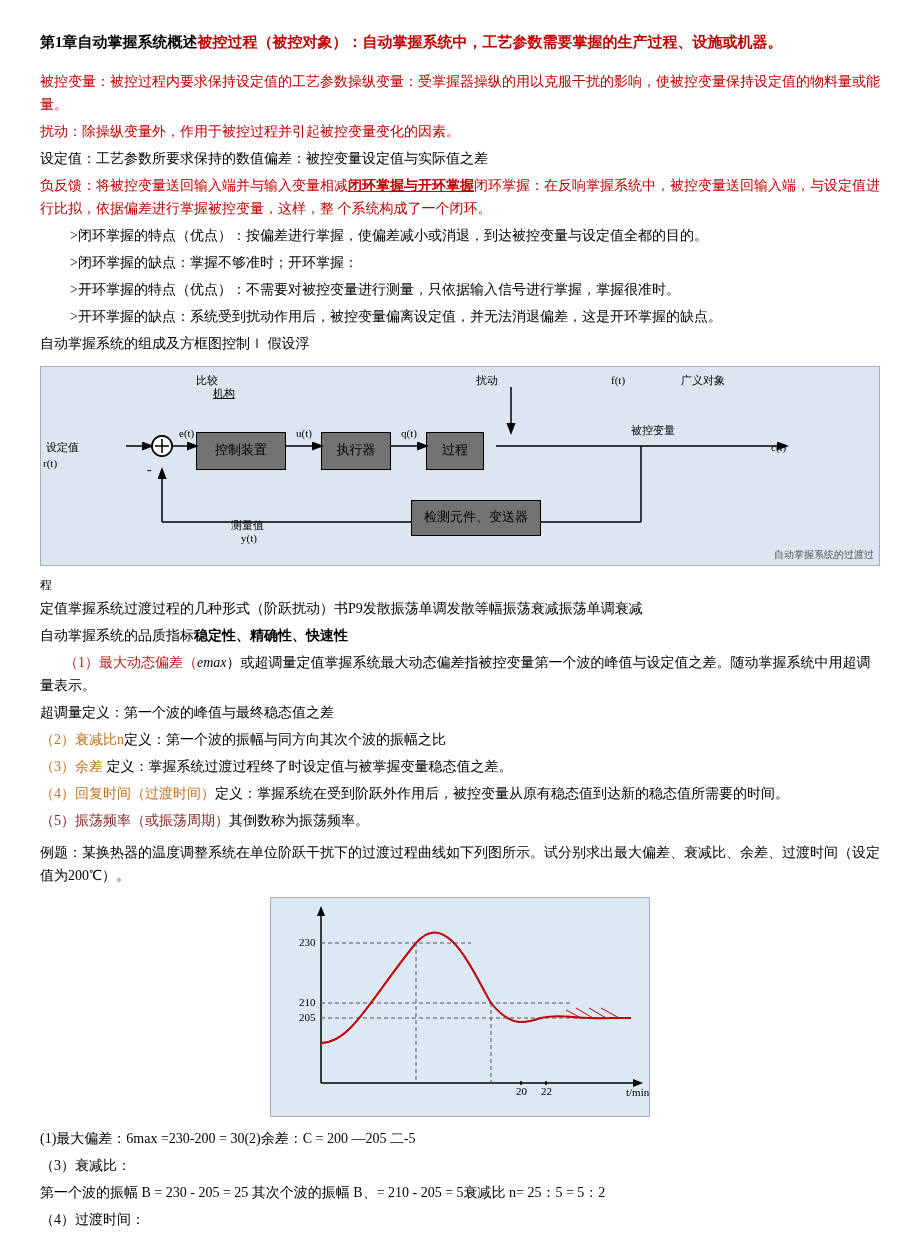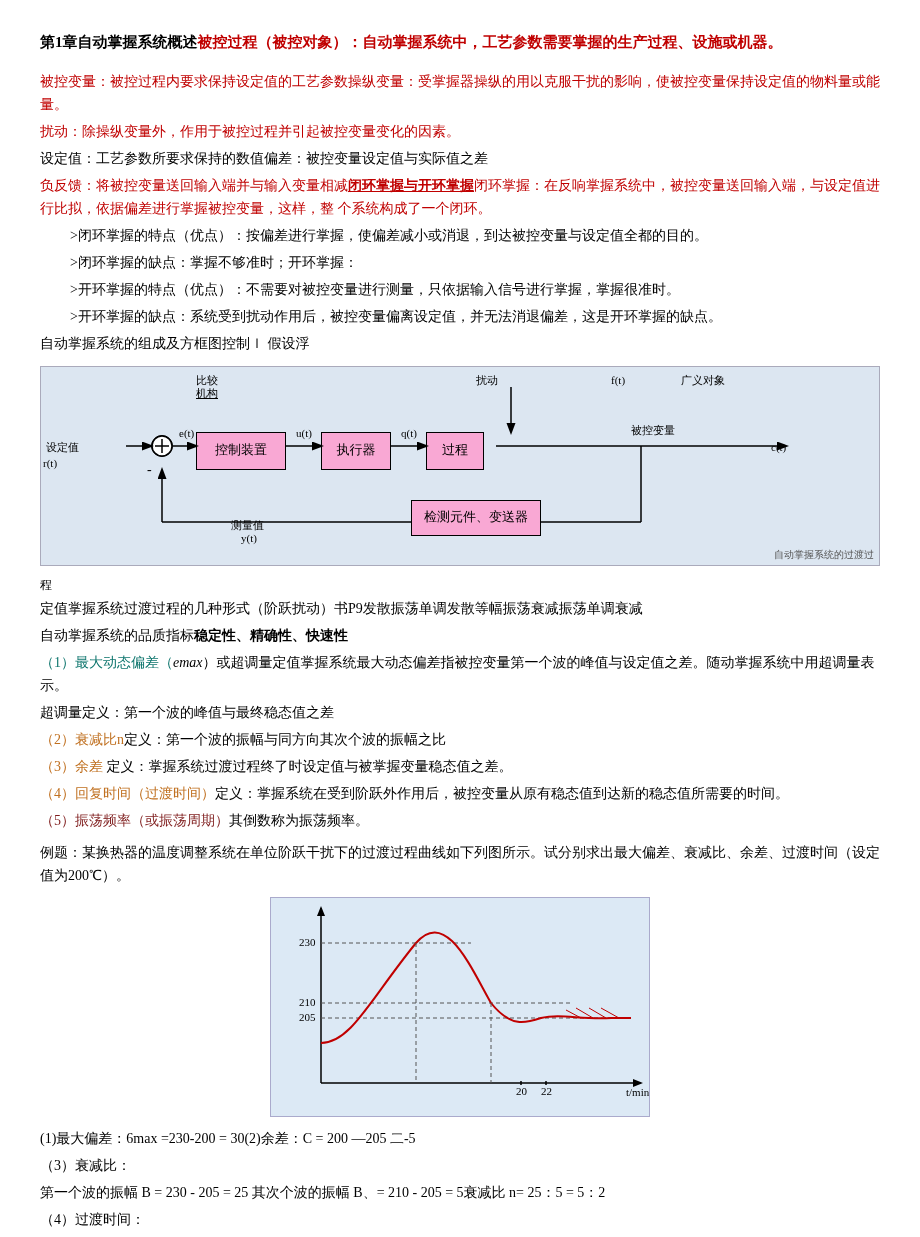--- a/index.html
+++ b/index.html
@@ -33,21 +33,21 @@
       height: 200px;
     }
     .diagram-label-small {
       font-size: 11px;
       position: absolute;
       color: #000;
     }
     .block-box {
       position: absolute;
       border: 1.5px solid #000;
-      background: #f9a8d4;
+      background: #737373;
       display: flex;
       align-items: center;
       justify-content: center;
       font-size: 13px;
       text-align: center;
     }
     .circle-node {
       position: absolute;
       width: 22px;
       height: 22px;
@@ -95,21 +95,21 @@
 <div class="indent1 para">&gt;闭环掌握的特点（优点）：按偏差进行掌握，使偏差减小或消退，到达被控变量与设定值全都的目的。</div>
 <div class="indent1 para">&gt;闭环掌握的缺点：掌握不够准时；开环掌握：</div>
 <div class="indent1 para">&gt;开环掌握的特点（优点）：不需要对被控变量进行测量，只依据输入信号进行掌握，掌握很准时。</div>
 <div class="indent1 para">&gt;开环掌握的缺点：系统受到扰动作用后，被控变量偏离设定值，并无法消退偏差，这是开环掌握的缺点。</div>
 
 <div class="para">自动掌握系统的组成及方框图控制ｌ 假设浮</div>
 
 <div class="diagram-area">
 
   <span class="diagram-label-small" style="top:5px;left:155px;">比较</span>
-  <span class="diagram-label-small" style="top:18px;left:155px;text-decoration:underline;">机构</span>
+  <span class="diagram-label-small" style="top:18px;left:172px;text-decoration:underline;">机构</span>
 
   <span class="diagram-label-small" style="top:5px;left:435px;">扰动</span>
   <span class="diagram-label-small" style="top:5px;left:570px;">f(t)</span>
   <span class="diagram-label-small" style="top:5px;left:640px;">广义对象</span>
 
   <span class="diagram-label-small" style="top:72px;left:5px;">设定值</span>
   <span class="diagram-label-small" style="top:88px;left:2px;">r(t)</span>
 
   <div class="circle-node" style="left:110px;top:68px;">
     <svg width="22" height="22">
@@ -180,21 +180,21 @@
   <span></span>
 </div>
 
 <div class="para">定值掌握系统过渡过程的几种形式（阶跃扰动）书P9发散振荡单调发散等幅振荡衰减振荡单调衰减</div>
 
 <div class="para">
   <span>自动掌握系统的品质指标</span><span style="font-weight:bold;">稳定性、精确性、快速性</span>
 </div>
 
 <div class="para">
-  <span style="color:#0f766e;">（1）最大动态偏差（</span><span style="font-style:italic;">emax</span><span>）或超调量定值掌握系统最大动态偏差指被控变量第一个波的峰值与设定值之差。随动掌握系统中用超调量表示。</span>
+  <span style="color:#b91c1c;margin-left:24px;">（1）最大动态偏差（</span><span style="font-style:italic;">emax</span><span>）或超调量定值掌握系统最大动态偏差指被控变量第一个波的峰值与设定值之差。随动掌握系统中用超调量表示。</span>
 </div>
 
 <div class="para">超调量定义：第一个波的峰值与最终稳态值之差</div>
 
 <div class="para">
   <span style="color:#c07020;">（2）衰减比n</span><span>定义：第一个波的振幅与同方向其次个波的振幅之比</span>
 </div>
 
 <div class="para">
   <span style="color:#c07020;">（3）余差</span><span> 定义：掌握系统过渡过程终了时设定值与被掌握变量稳态值之差。</span>

